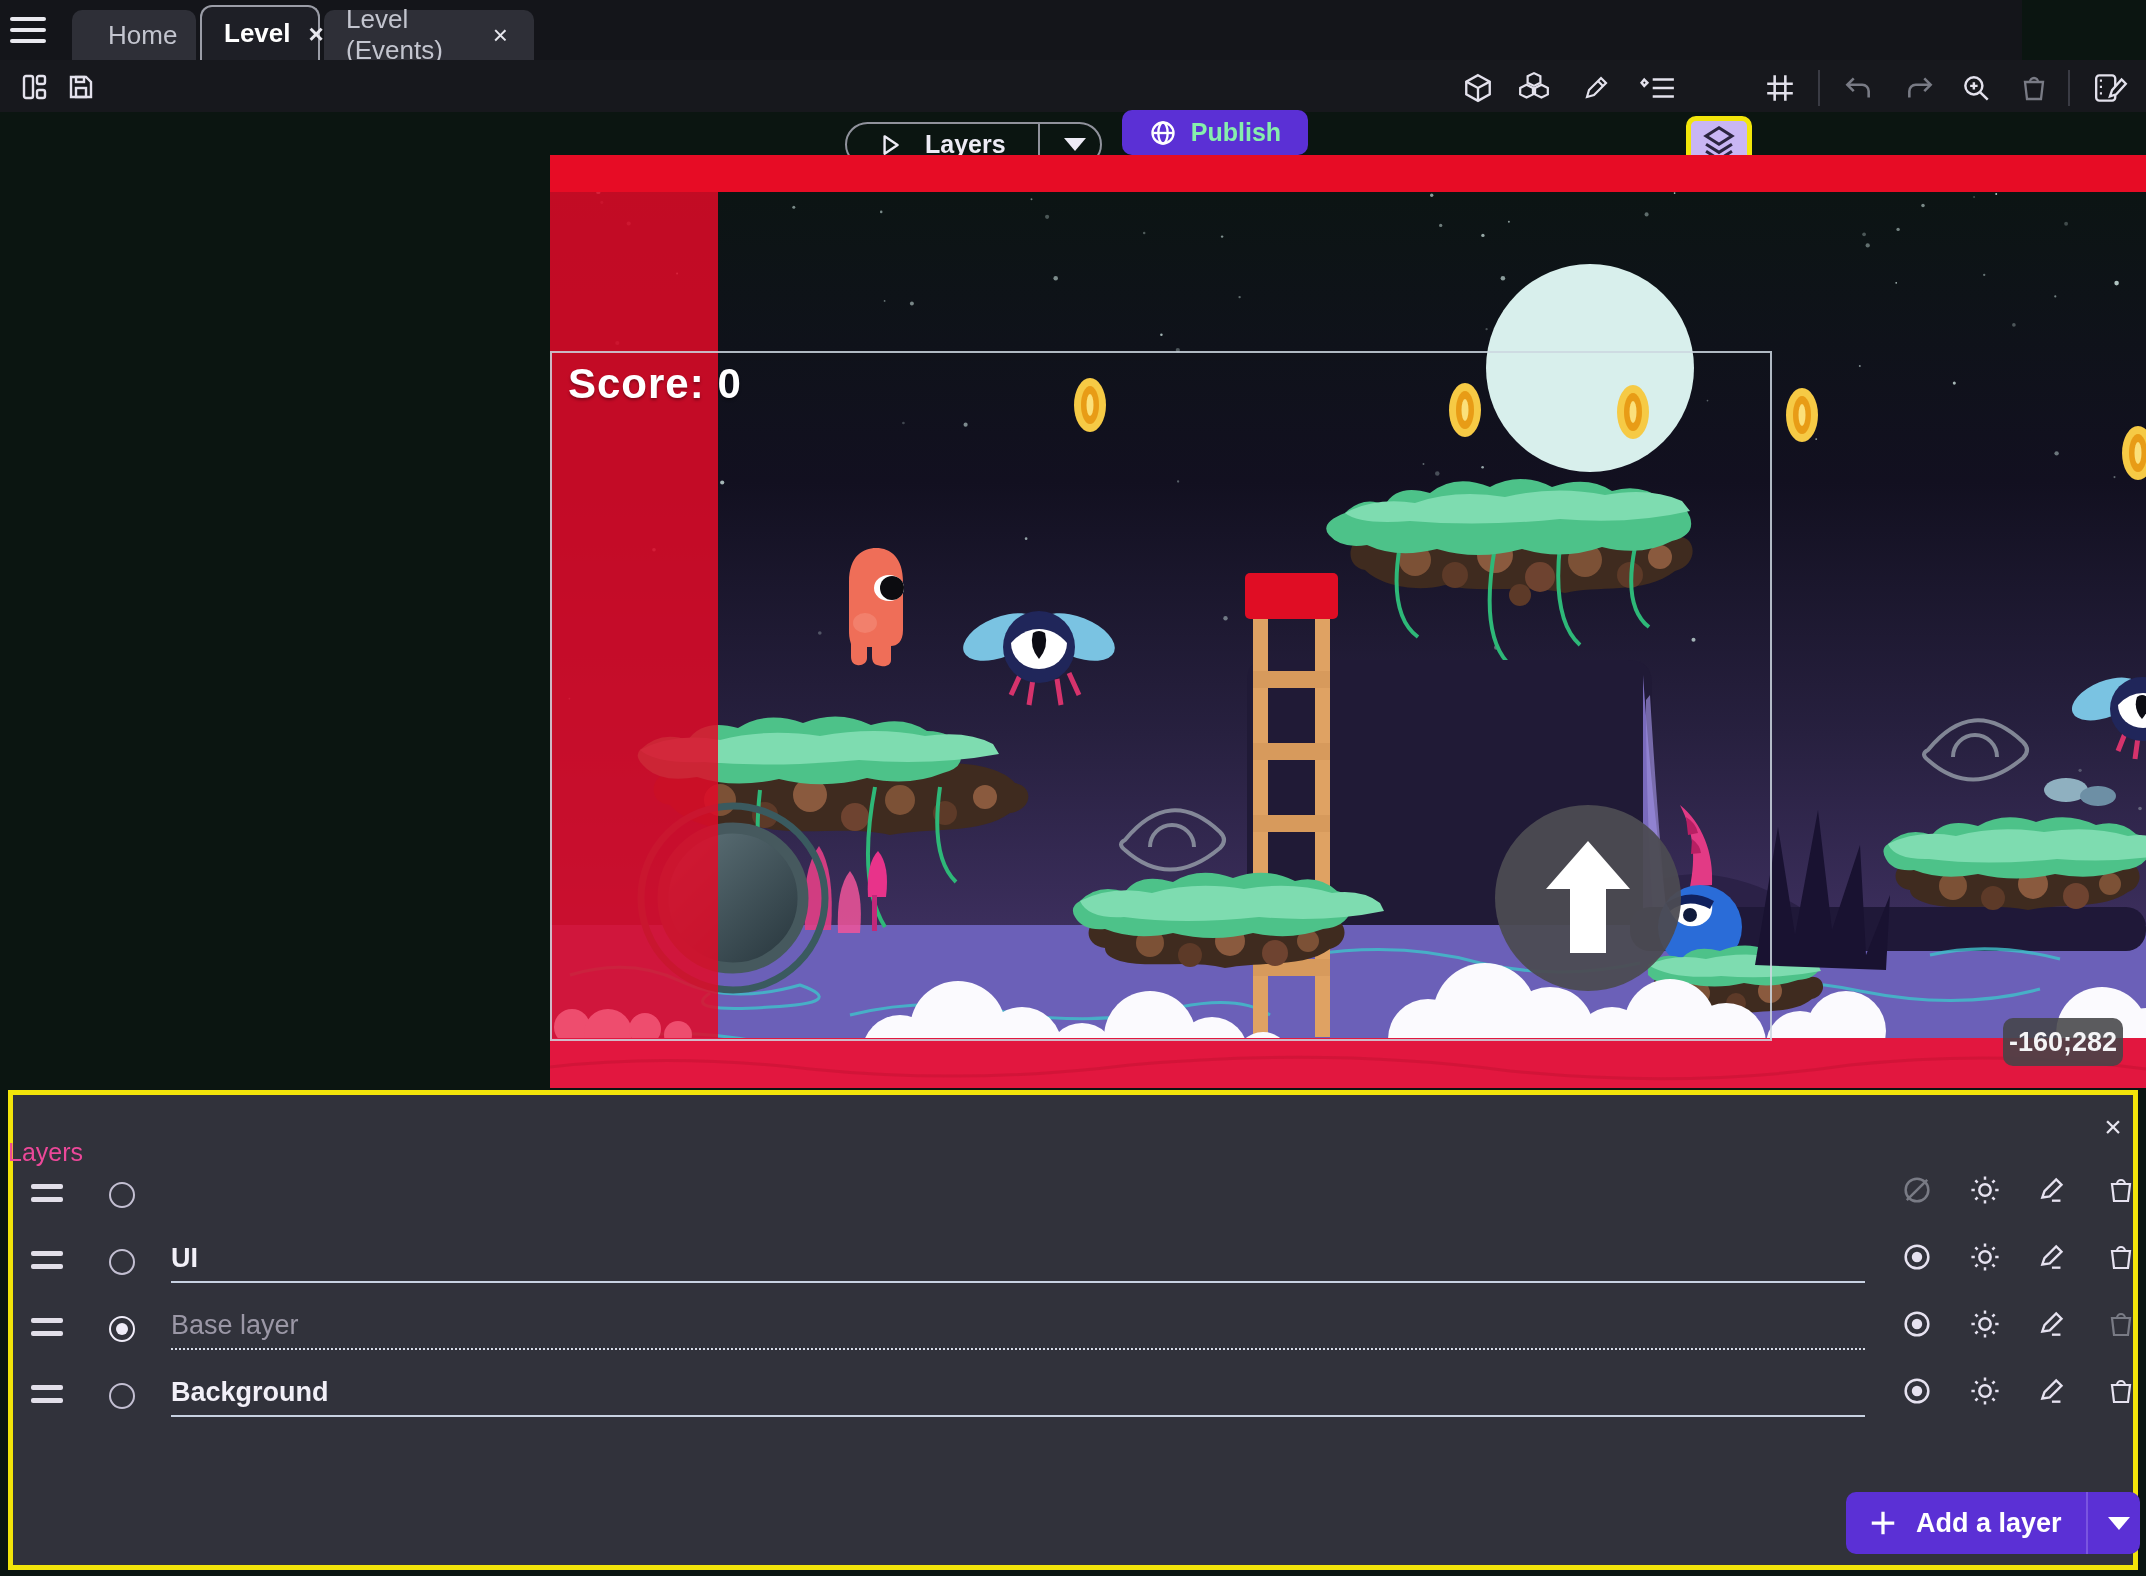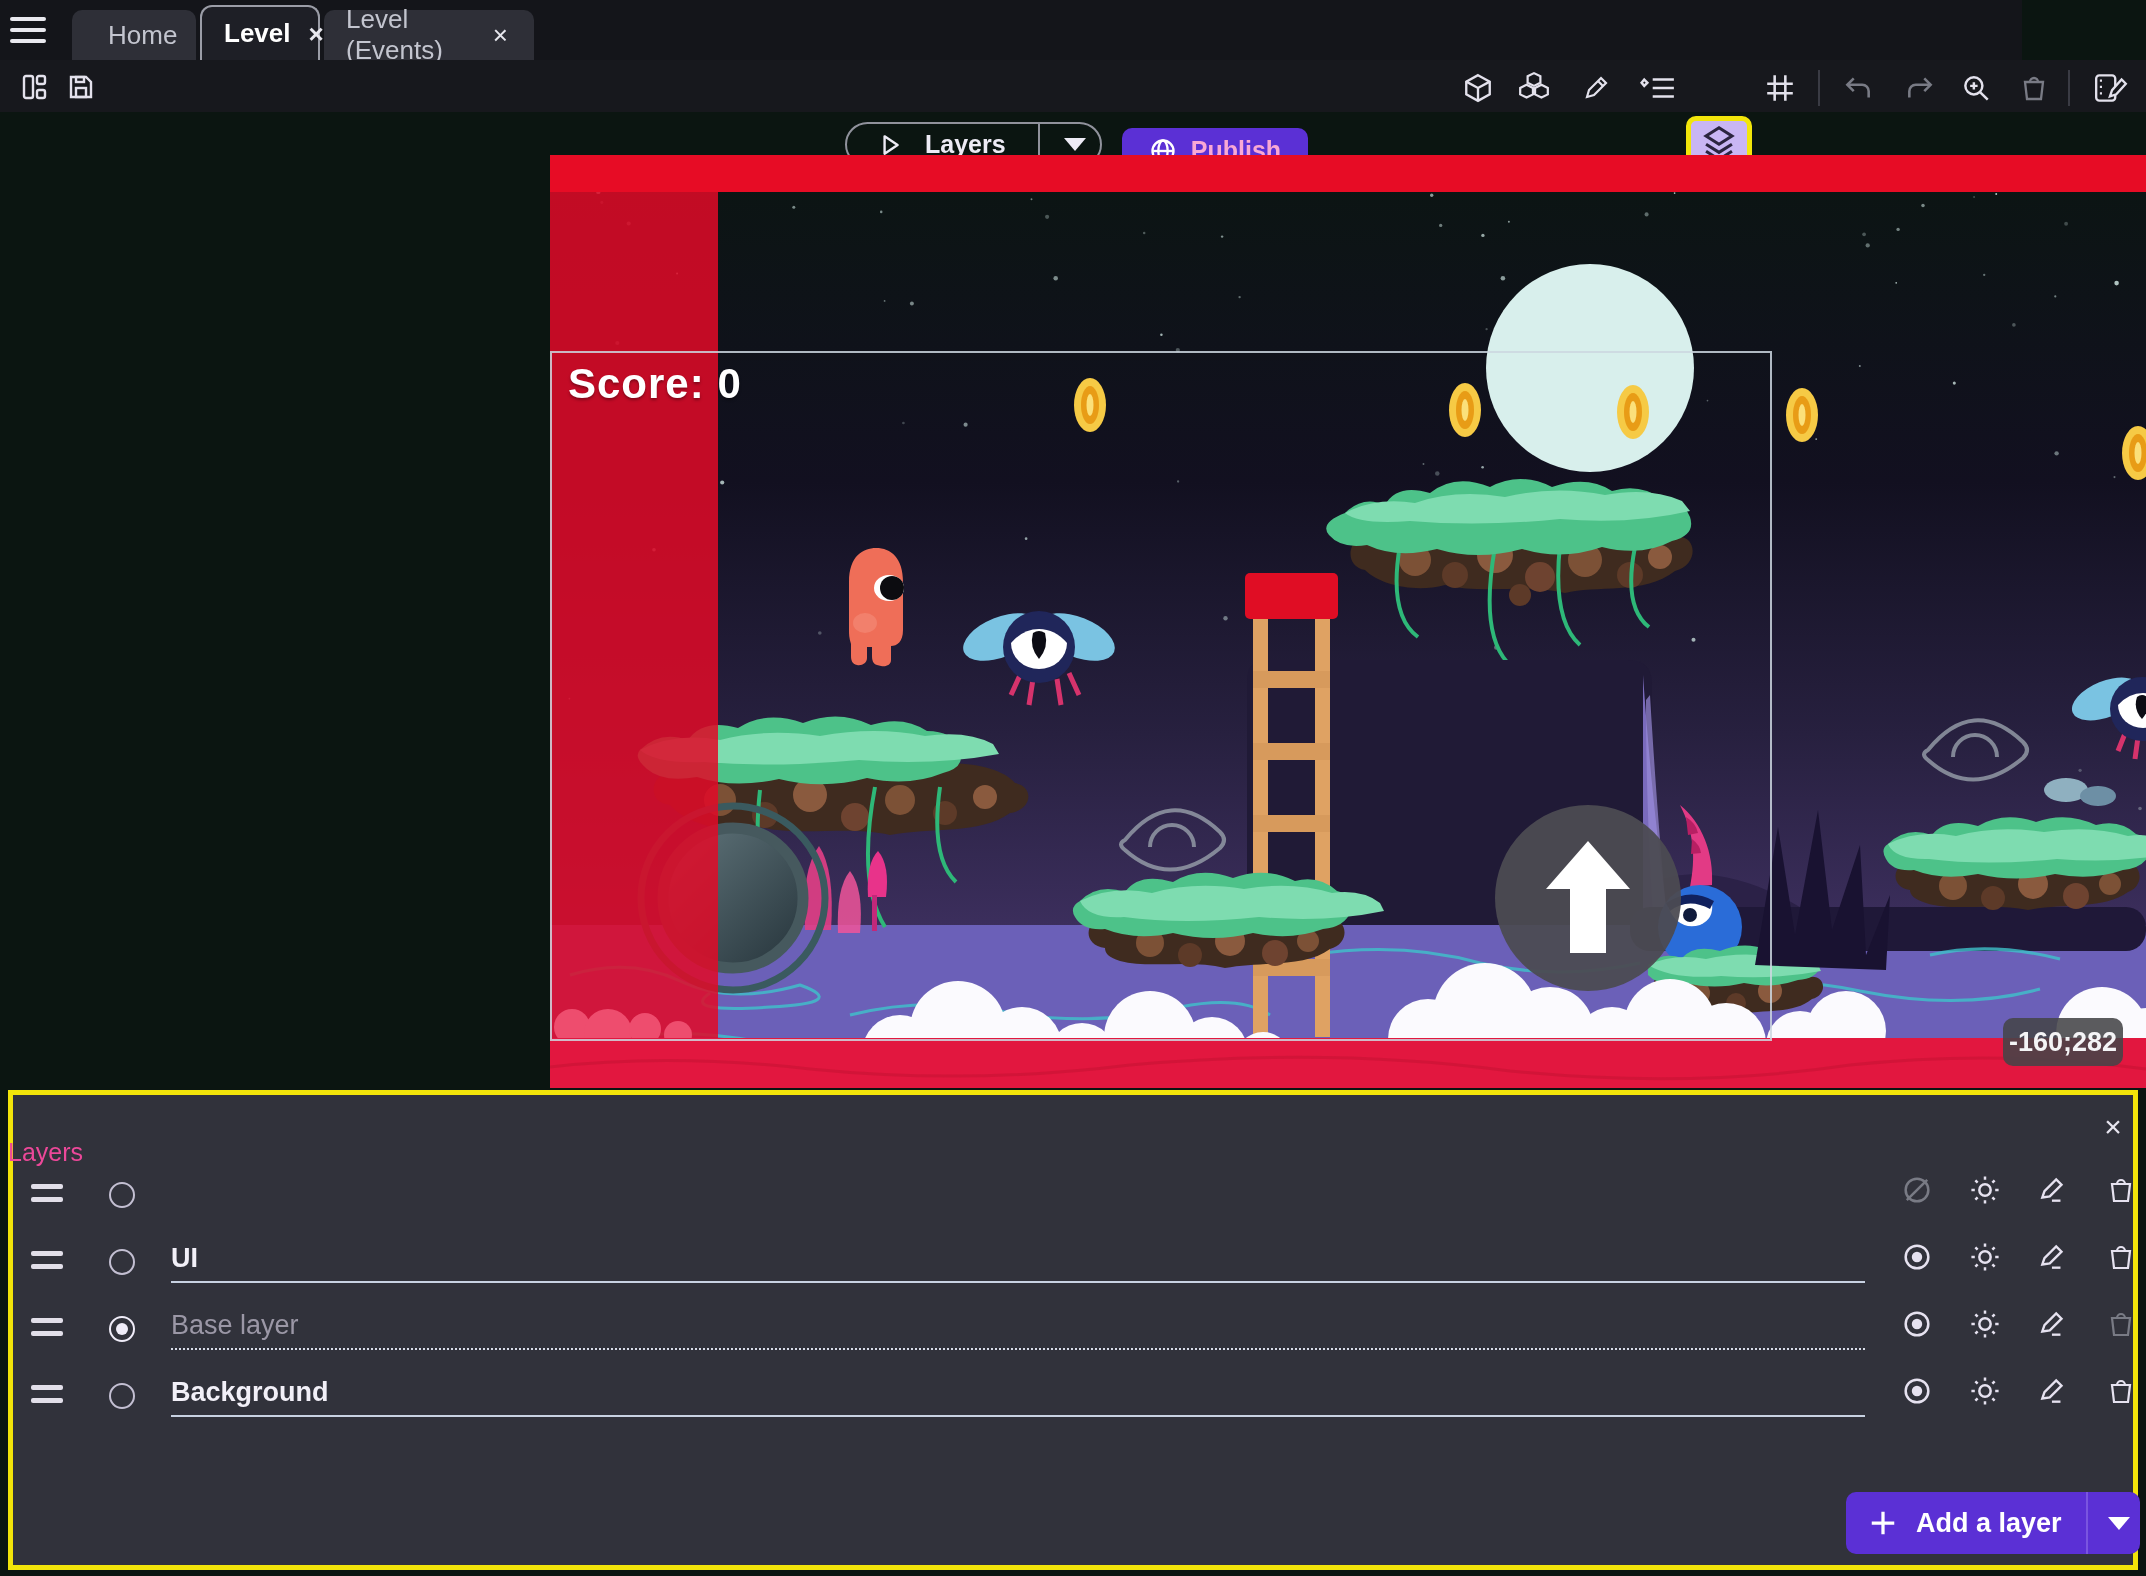--- a/index.html
+++ b/index.html
@@ -17,22 +17,22 @@
   .tab.active{top:5px;height:55px;background:#1e1f26;border:2px solid #9b9da7;border-bottom:none;
               border-radius:12px 12px 0 0;color:#ffffff;font-weight:700;}
   .tab .x{font-size:26px;color:#e7e7ee;line-height:1;padding:2px 4px;}
   
   .toolbar{left:0;top:60px;width:2146px;height:52px;background:#17181d;}
   .tbtn{display:flex;align-items:center;justify-content:center;color:#e3e1ec;}
   .icon-dim{color:#797b85 !important;}
   .divider-v{width:2px;background:#3a3b44;}
   .preview-btn{left:845px;top:62px;width:257px;height:45px;border:2px solid #90929c;border-radius:23px;
                display:flex;align-items:center;color:#edebf5;font-size:25px;font-weight:700;box-sizing:border-box;}
-  .publish-btn{left:1122px;top:68px;width:186px;height:45px;background:#5b30d5;border-radius:10px;
-               display:flex;align-items:center;justify-content:center;gap:14px;color:#f9a8d4;
+  .publish-btn{left:1122px;top:50px;width:186px;height:45px;background:#5b30d5;border-radius:10px;
+               display:flex;align-items:center;justify-content:center;gap:14px;color:#86efac;
                font-size:25px;font-weight:700;text-align:center;}
   .layers-highlight{left:1686px;top:56px;width:66px;height:54px;background:#c9b6f4;
                     border:5px solid #f2e60a;border-radius:10px;box-sizing:border-box;
                     display:flex;align-items:center;justify-content:center;color:#2c2540;}
   
   .scene{left:550px;top:155px;width:1596px;height:933px;}
   .score{left:568px;top:360px;color:#ffffff;font-size:42px;font-weight:700;
          text-shadow:0 2px 3px rgba(0,0,0,.35);letter-spacing:1px;}
   .coord-badge{left:2003px;top:1018px;width:120px;height:48px;background:rgba(68,68,72,.88);
                border-radius:10px;display:flex;align-items:center;justify-content:center;

